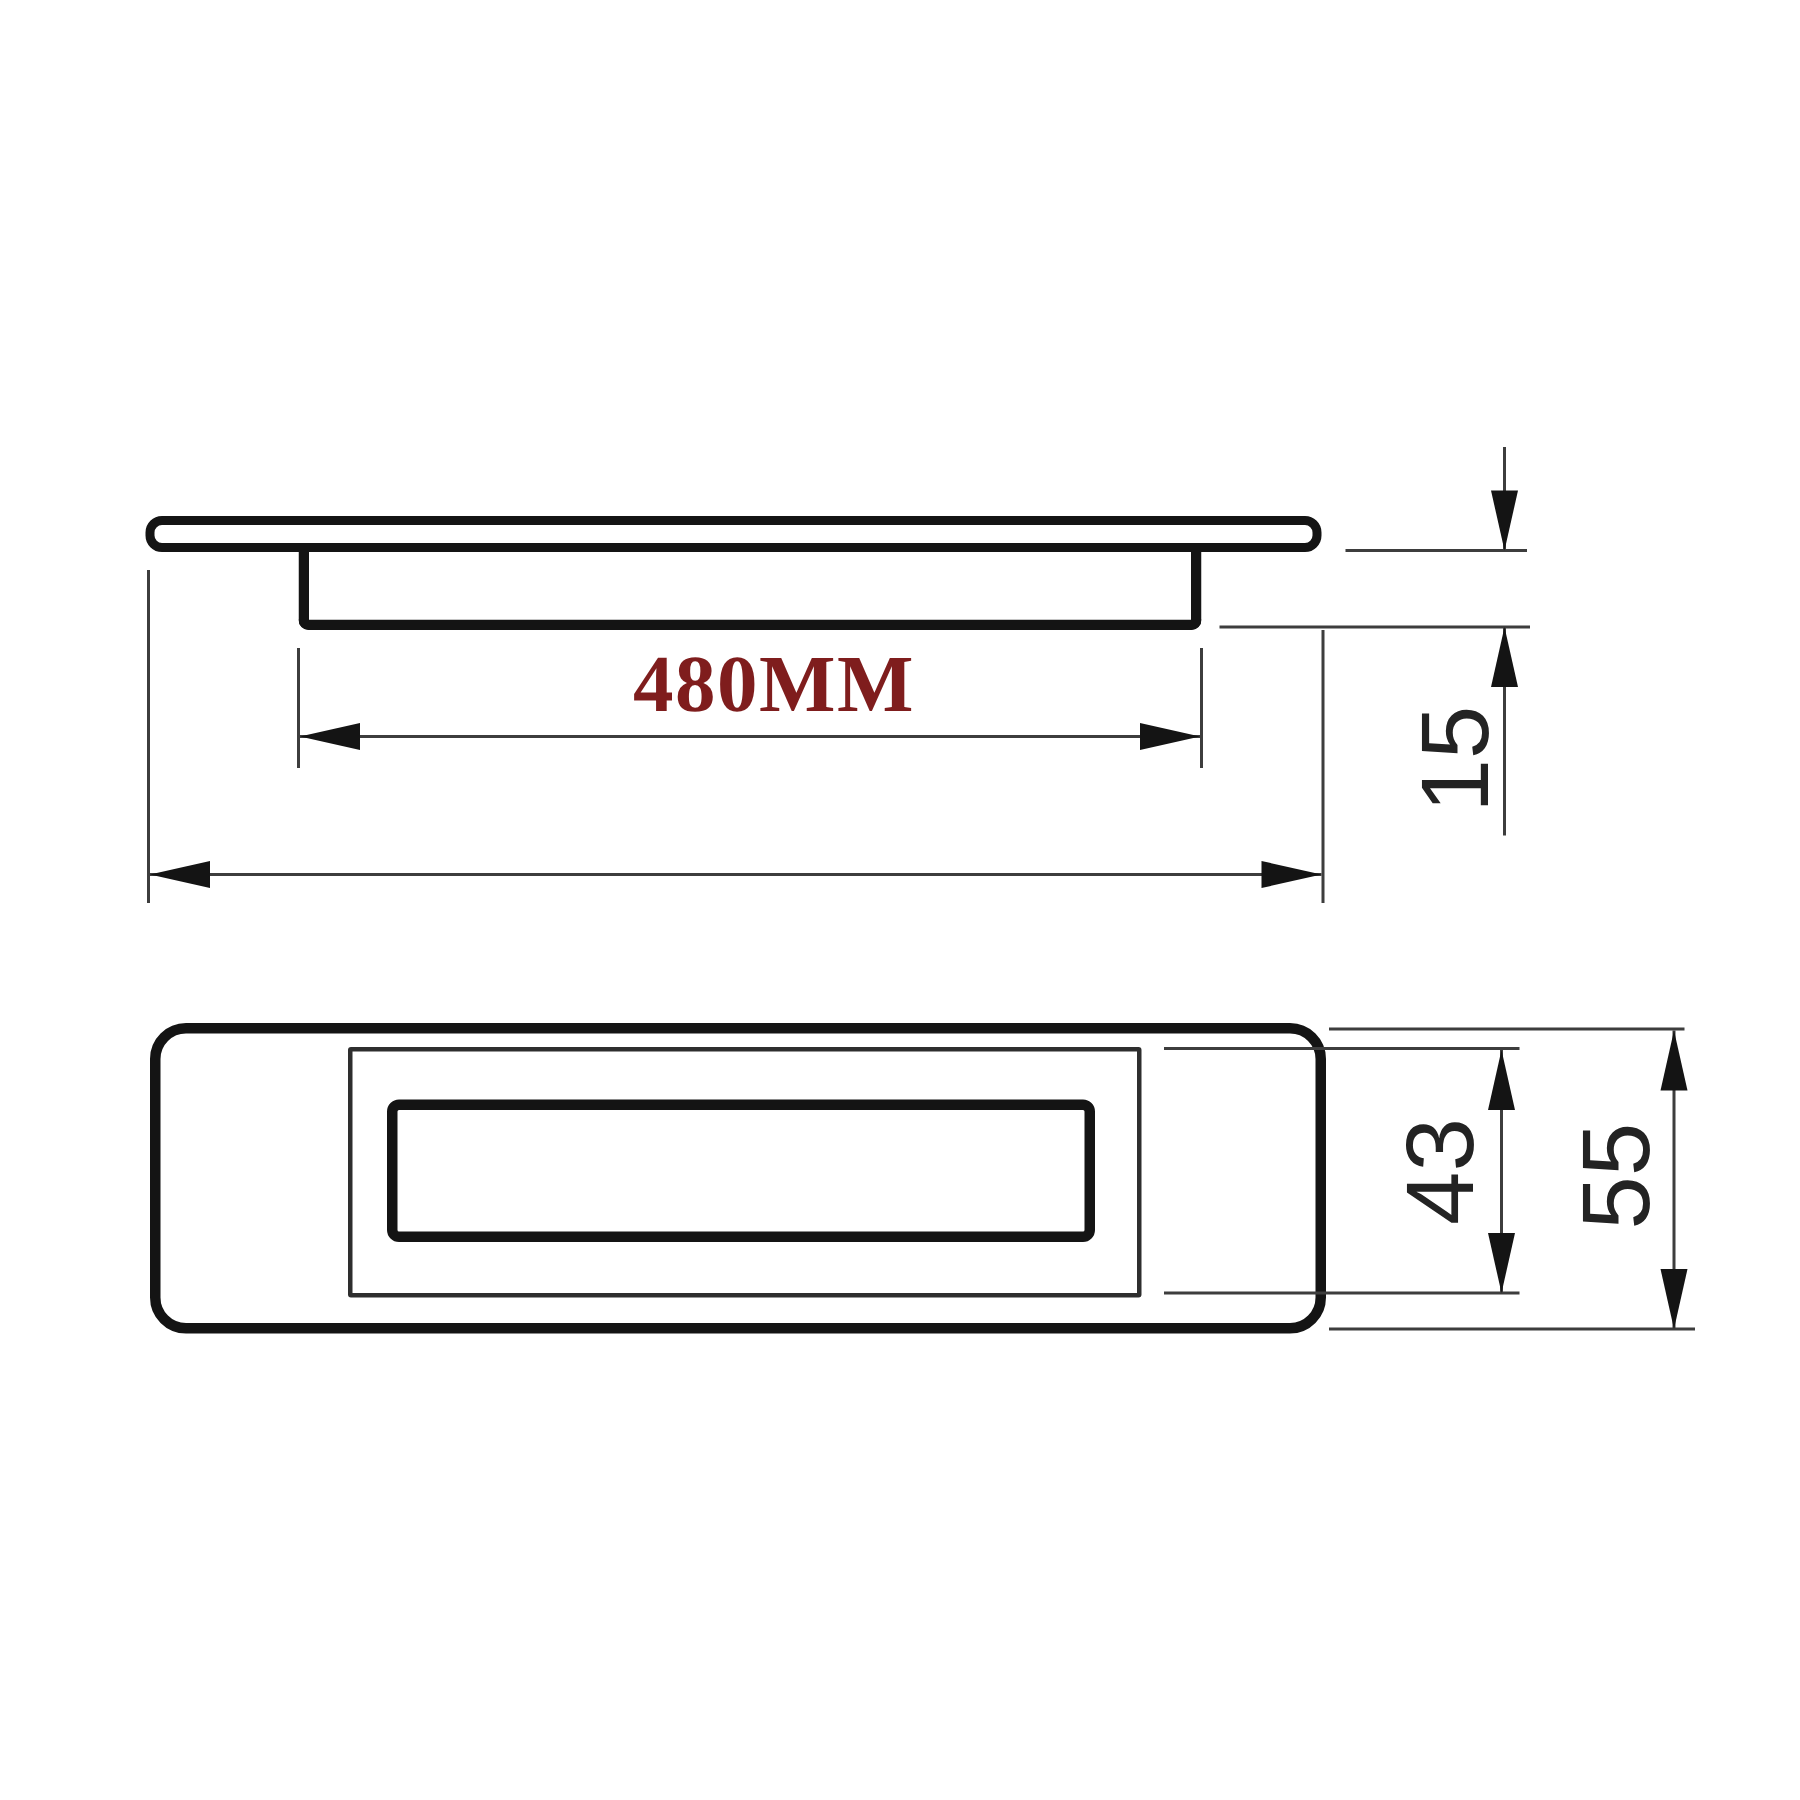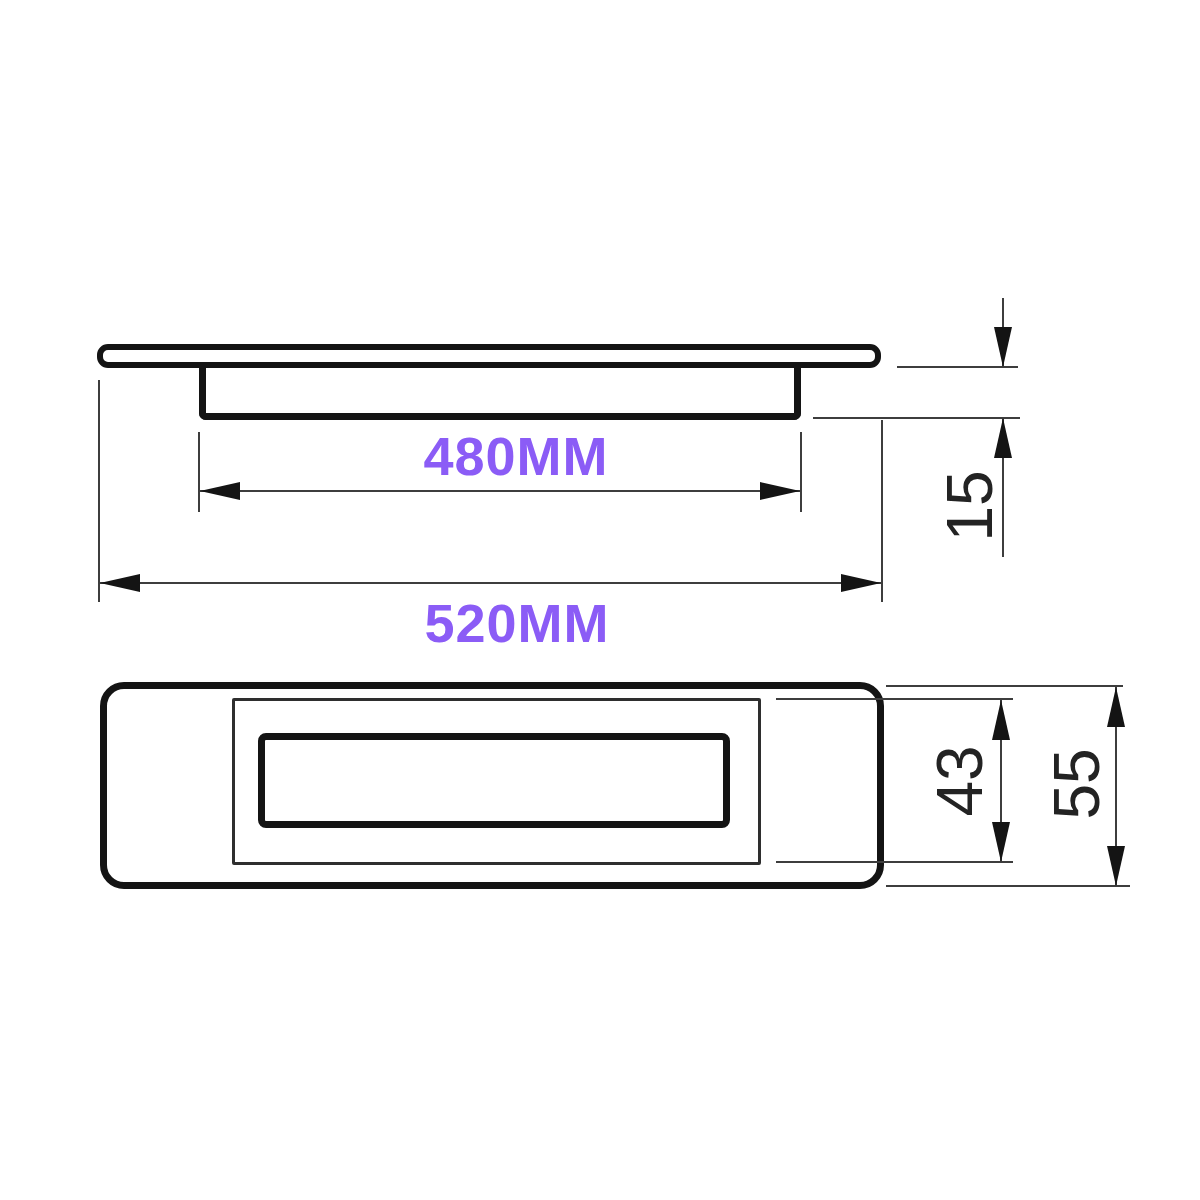--- a/index.html
+++ b/index.html
@@ -17,21 +17,21 @@
   .vline{width:2px;background:var(--thin);}
   
   .arr{width:0;height:0;}
   .arr.left {border-top:9px solid transparent;border-bottom:9px solid transparent;border-right:40px solid var(--ink);}
   .arr.right{border-top:9px solid transparent;border-bottom:9px solid transparent;border-left:40px solid var(--ink);}
   .arr.up   {border-left:9px solid transparent;border-right:9px solid transparent;border-bottom:40px solid var(--ink);}
   .arr.down {border-left:9px solid transparent;border-right:9px solid transparent;border-top:40px solid var(--ink);}
   
   .dimtext{
     display:flex;align-items:center;justify-content:center;
-    color:#8b5cf6;font-weight:bold;font-size:54px;letter-spacing:1px;white-space:nowrap;
+    color:#7f1d1d;font-weight:bold;font-size:54px;letter-spacing:1px;white-space:nowrap;font-family:Liberation Serif, serif;
   }
   .dimnum{
     display:flex;align-items:center;justify-content:center;
     color:#232323;font-weight:400;font-size:64px;white-space:nowrap;
     transform:rotate(-90deg);
   }
 </style>
 </head>
 <body>
 
@@ -49,21 +49,20 @@
     <div class="abs hline" style="left:200px;top:490px;width:600px;"></div>
     <div class="abs arr left" style="left:200px;top:482px;"></div>
     <div class="abs arr right" style="left:760px;top:482px;"></div>
     <div class="abs dimtext" style="left:416px;top:429px;width:200px;height:54px;">480MM</div>
 
     <div class="abs vline" style="left:98px;top:380px;height:222px;"></div>
     <div class="abs vline" style="left:881px;top:420px;height:182px;"></div>
     <div class="abs hline" style="left:100px;top:582px;width:781px;"></div>
     <div class="abs arr left" style="left:100px;top:574px;"></div>
     <div class="abs arr right" style="left:841px;top:574px;"></div>
-    <div class="abs dimtext" style="left:417px;top:596px;width:200px;height:54px;">520MM</div>
 
     <div class="abs hline" style="left:897px;top:366px;width:121px;"></div>
     <div class="abs hline" style="left:813px;top:417px;width:207px;"></div>
     <div class="abs vline" style="left:1002px;top:298px;height:68px;"></div>
     <div class="abs arr down" style="left:994px;top:327px;"></div>
     <div class="abs vline" style="left:1002px;top:418px;height:139px;"></div>
     <div class="abs arr up" style="left:994px;top:418px;"></div>
     <div class="abs dimnum" style="left:910px;top:474px;width:120px;height:64px;">15</div>
   </div>
 

